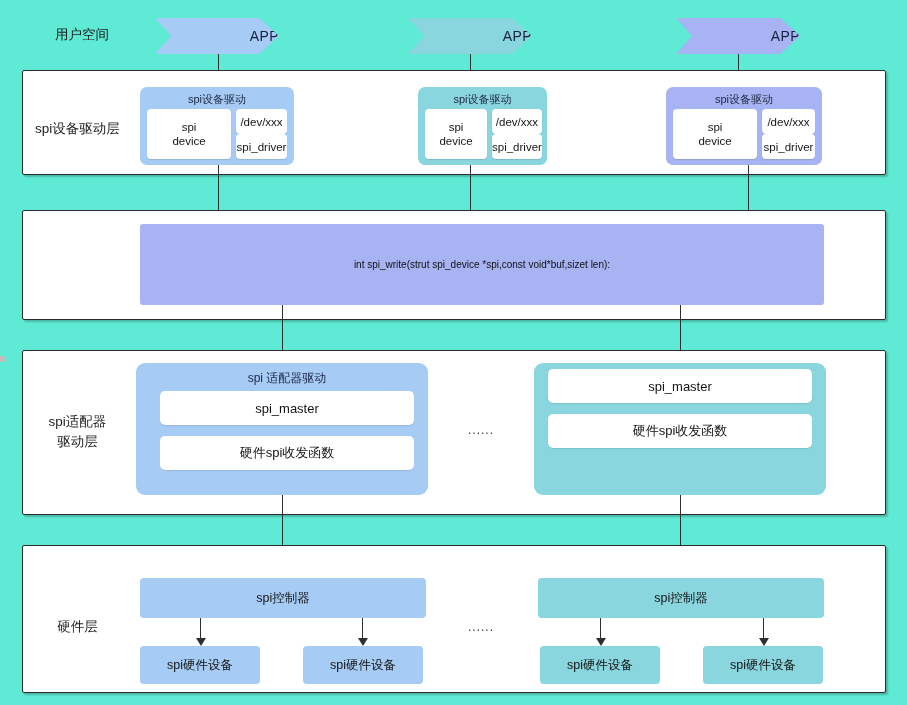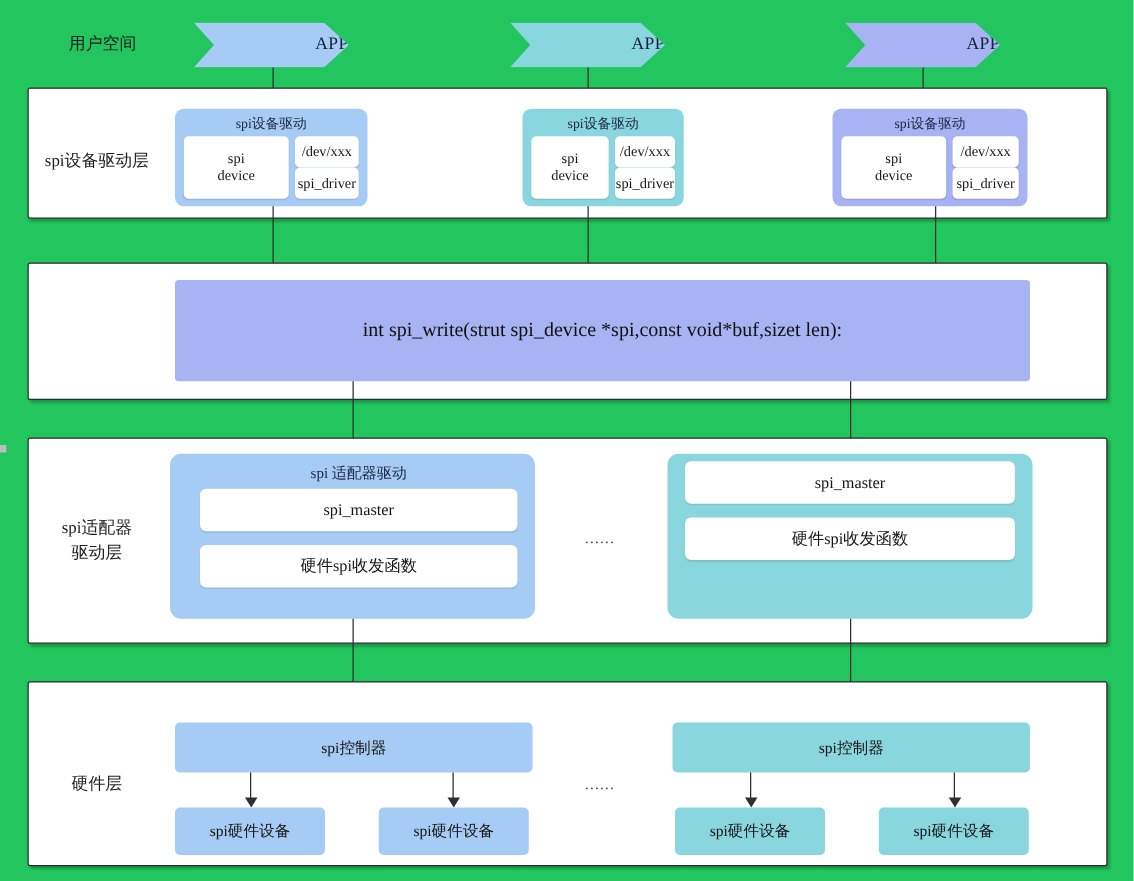--- a/index.html
+++ b/index.html
@@ -4,22 +4,22 @@
 <style>
   html, body {
     margin: 0;
     padding: 0;
     background: #ffffff;
   }
   #canvas {
     position: relative;
     width: 907px;
     height: 705px;
-    background: #22c55e;
-    font-family: Liberation Serif, serif;
+    background: #5eead4;
+    font-family: Liberation Sans, sans-serif;
     color: #1a1a1a;
     overflow: hidden;
   }
 
   
   .abs { position: absolute; box-sizing: border-box; }
 
   
   .layer-panel {
     border: 1.5px solid #2b2b2b;
@@ -102,21 +102,21 @@
   .wbox-col .wbox { flex: 1; }
 
   
   .core-block {
     position: absolute;
     border-radius: 3px;
     display: flex;
     flex-direction: column;
     align-items: center;
     justify-content: center;
-    font-size: 16px;
+    font-size: 10px;
     line-height: 21px;
     color: #101010;
     white-space: nowrap;
   }
 
   
   .adapter {
     position: absolute;
     border-radius: 9px;
     box-sizing: border-box;

